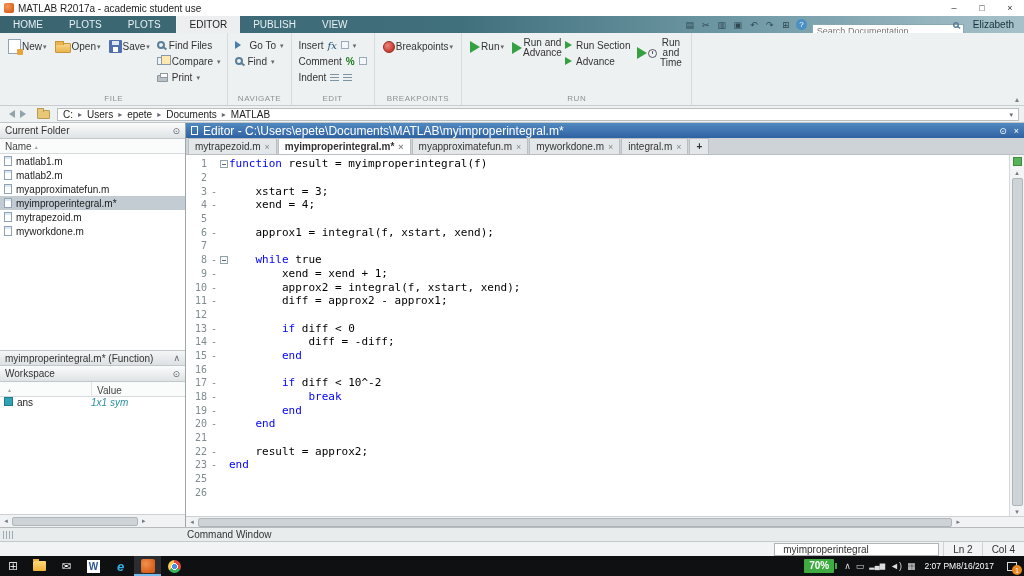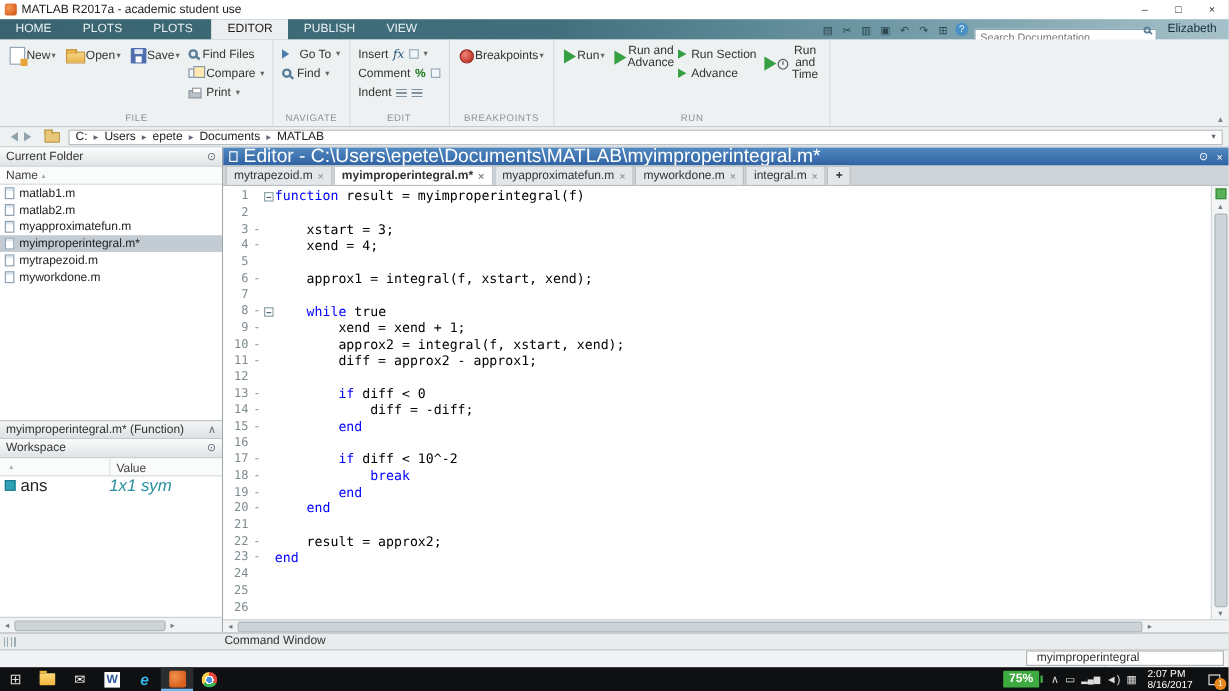--- a/index.html
+++ b/index.html
@@ -96,35 +96,35 @@
   .sort-tri::after{content:'▴';}
   .frow{height:14px;display:flex;align-items:center;gap:4px;padding:0 4px;}
   .frow.sel{background:#c3ccd3;}
   .fname{font-size:10px;color:#222;}
   .page-icon{width:8px;height:10px;background:#fff;border:1px solid #8fa3b5;box-shadow:inset 0 2px 0 #dce6ef;flex:none;}
   .cf-fill{height:112px;flex:none;}
   .detail-bar{height:16px;background:linear-gradient(#f4f6f6,#dde1e3);border-top:1px solid #c3c7c9;border-bottom:1px solid #c3c7c9;display:flex;align-items:center;padding:0 5px;font-size:10px;color:#333;flex:none;}
   .ws-table-head{display:flex;height:15px;border-bottom:1px solid #d8dbdd;background:#fafbfb;font-size:10px;color:#444;flex:none;}
   .ws-col-name{width:92px;padding:0 5px;border-right:1px solid #e0e3e5;display:flex;align-items:center;gap:3px;}
   .ws-col-value{flex:1;padding:0 5px;display:flex;align-items:flex-end;}
-  .wrow{display:flex;height:14px;align-items:center;font-size:14px;}
+  .wrow{display:flex;height:14px;align-items:flex-start;font-size:10px;}
   .var-icon{width:9px;height:9px;background:#2fa3b5;border:1px solid #1d7a8a;margin:0 4px;flex:none;}
   .wname{width:74px;}
   .wval{color:#2a8fa0;font-style:italic;}
   .ws-fill{flex:1;}
   .hscroll{height:13px;border-top:1px solid #cdd1d3;background:#f0f2f3;display:flex;align-items:center;flex:none;}
   .hs-arrow{width:12px;text-align:center;font-size:7px;color:#778;}
   .hs-arrow.l::after{content:'◂';}
   .hs-arrow.r::after{content:'▸';}
   .hs-thumb{height:9px;background:#cdd3d6;border:1px solid #aeb6ba;border-radius:2px;}
   .hscroll.ed{height:11px;}
 
   
   .editor-col{flex:1;display:flex;flex-direction:column;min-width:0;background:#fff;}
-  .editor-header{height:15px;background:linear-gradient(#5189c0,#2f62a2);color:#fff;display:flex;align-items:center;padding:0 5px;gap:5px;font-size:16px;flex:none;}
+  .editor-header{height:15px;background:linear-gradient(#5189c0,#2f62a2);color:#fff;display:flex;align-items:center;padding:0 5px;gap:5px;font-size:12px;flex:none;}
   .eh-icon{width:7px;height:9px;border:1px solid #fff;flex:none;}
   .eh-right{margin-left:auto;display:flex;gap:7px;font-size:9px;align-items:center;}
   .eh-x::after{content:'×';}
   .editor-tabs{height:17px;background:#cdd3d6;display:flex;align-items:flex-end;padding-left:2px;border-bottom:1px solid #b8bec1;flex:none;}
   .etab{height:16px;display:flex;align-items:center;gap:4px;padding:0 6px;font-size:10px;background:#e3e7e9;border:1px solid #b8bec1;border-bottom:none;margin-right:1px;color:#333;}
   .etab.active{background:#fff;font-weight:bold;}
   .etab.plus{min-width:16px;justify-content:center;font-weight:bold;}
   .etclose{color:#888;font-size:9px;}
   .code-wrap{flex:1;display:flex;min-height:0;}
   .code-lines{flex:1;overflow:hidden;padding-top:2px;min-width:0;}
@@ -141,21 +141,21 @@
   .vs-arrow{font-size:7px;color:#778;line-height:9px;}
   .vs-arrow.up::after{content:'▴';}
   .vs-arrow.down::after{content:'▾';}
   .vs-thumb{flex:1;width:11px;background:#cdd3d6;border:1px solid #aeb6ba;border-radius:2px;margin:1px 0;}
 
   
   .cmdwin{height:14px;background:#e9eced;border-top:1px solid #b6babd;display:flex;align-items:center;font-size:10px;color:#333;flex:none;}
   .cmd-grip{width:12px;height:8px;margin-left:3px;background:repeating-linear-gradient(90deg,#9aabb3 0 1px,transparent 1px 3px);}
   .cmd-label{padding-left:172px;}
   .statusbar{height:15px;background:#f1f3f4;border-top:1px solid #c6c9cb;display:flex;align-items:center;font-size:10px;color:#333;flex:none;}
-  .sb-right{margin-left:auto;display:flex;align-items:center;height:100%;flex-direction:column;}
+  .sb-right{margin-left:auto;display:flex;align-items:center;height:100%;}
   .ctx-box{border:1px solid #b0b4b6;background:#fff;height:13px;line-height:12px;padding:0 8px;min-width:165px;margin-right:4px;}
   .sb-cell{padding:0 9px;border-left:1px solid #d0d3d5;height:100%;display:flex;align-items:center;}
 
   
   .taskbar{height:20px;background:#0f1012;display:flex;align-items:stretch;color:#eee;flex:none;}
   .tstart{width:26px;display:flex;align-items:center;justify-content:center;font-size:12px;color:#ddd;}
   .tapps{display:flex;}
   .tapp{width:27px;display:flex;align-items:center;justify-content:center;}
   .tapp.active{background:#2b2d30;box-shadow:inset 0 -2px 0 #76b9ed;}
   .appicon{display:flex;align-items:center;justify-content:center;}
@@ -165,21 +165,21 @@
   .appicon.word{width:13px;height:13px;background:#fff;color:#2b579a;font-weight:bold;font-size:10px;}
   .appicon.edge{color:#35b2e5;font-size:13px;font-weight:bold;font-style:italic;}
   .appicon.matlab{width:14px;height:14px;border-radius:2px;background:radial-gradient(circle at 35% 35%,#f2924d,#d95f1e 70%);}
   .appicon.chrome{width:13px;height:13px;border-radius:50%;background:radial-gradient(circle,#4a90e2 0 2.5px,#fff 2.5px 3.5px,transparent 3.5px),conic-gradient(#e8473c 0 33%,#3bb558 33% 66%,#ffd04c 66% 100%);}
   .tb-right{margin-left:auto;display:flex;align-items:center;gap:6px;padding-right:4px;}
   .battery-pill{background:#3faa3f;color:#fff;font-size:10px;font-weight:bold;height:14px;line-height:14px;padding:0 5px;position:relative;border-radius:1px;margin-right:4px;}
   .battery-pill::after{content:'';position:absolute;right:-3px;top:4px;width:2px;height:6px;background:#3faa3f;}
   .trays{display:flex;align-items:center;gap:5px;}
   .tray{font-size:9px;color:#ddd;}
   .tray.network-icon{font-size:7px;letter-spacing:0;}
-  .clock{display:flex;flex-direction:column;justify-content:center;font-size:8.5px;line-height:9px;padding:0 3px;color:#fff;}
+  .clock{display:flex;flex-direction:row;align-items:flex-end;justify-content:center;font-size:8.5px;line-height:9px;padding:0 3px;color:#fff;}
   .notif{position:relative;width:17px;height:16px;display:flex;align-items:center;justify-content:center;align-self:center;}
   .notif-rect{width:10px;height:9px;border:1px solid #ddd;}
   .notif-badge{position:absolute;right:-2px;bottom:-1px;width:10px;height:10px;border-radius:50%;background:#e8871e;color:#fff;font-size:7px;display:flex;align-items:center;justify-content:center;}
 </style>
 </head>
 <body>
 
 <div class="screen">
 
   <div class="titlebar">
@@ -620,26 +620,20 @@
               <span class="lf"></span>
               <span class="lc">    result = approx2;</span>
             </div>
             <div class="cl">
               <span class="ln">23</span>
               <span class="ld">-</span>
               <span class="lf"></span>
               <span class="lc"><span class="kw">end</span></span>
             </div>
             <div class="cl">
-              <span class="ln">24</span>
-              <span class="ld"></span>
-              <span class="lf"></span>
-              <span class="lc"></span>
-            </div>
-            <div class="cl">
               <span class="ln">25</span>
               <span class="ld"></span>
               <span class="lf"></span>
               <span class="lc"></span>
             </div>
             <div class="cl">
               <span class="ln">26</span>
               <span class="ld"></span>
               <span class="lf"></span>
               <span class="lc"></span>
@@ -691,21 +685,21 @@
           <span class="appicon edge">e</span>
         </div>
         <div class="tapp active">
           <span class="appicon matlab"></span>
         </div>
         <div class="tapp">
           <span class="appicon chrome"></span>
         </div>
       </div>
     <div class="tb-right">
-      <span class="battery-pill">75%</span>
+      <span class="battery-pill">70%</span>
       <span class="trays">
           <span class="tray hidden-icons-icon">∧</span>
           <span class="tray battery-icon">▭</span>
           <span class="tray network-icon">▂▄▆</span>
           <span class="tray volume-icon">◄)</span>
           <span class="tray keyboard-icon">▦</span>
         </span>
       <span class="clock">
         <span>2:07 PM</span>
         <span>8/16/2017</span>

